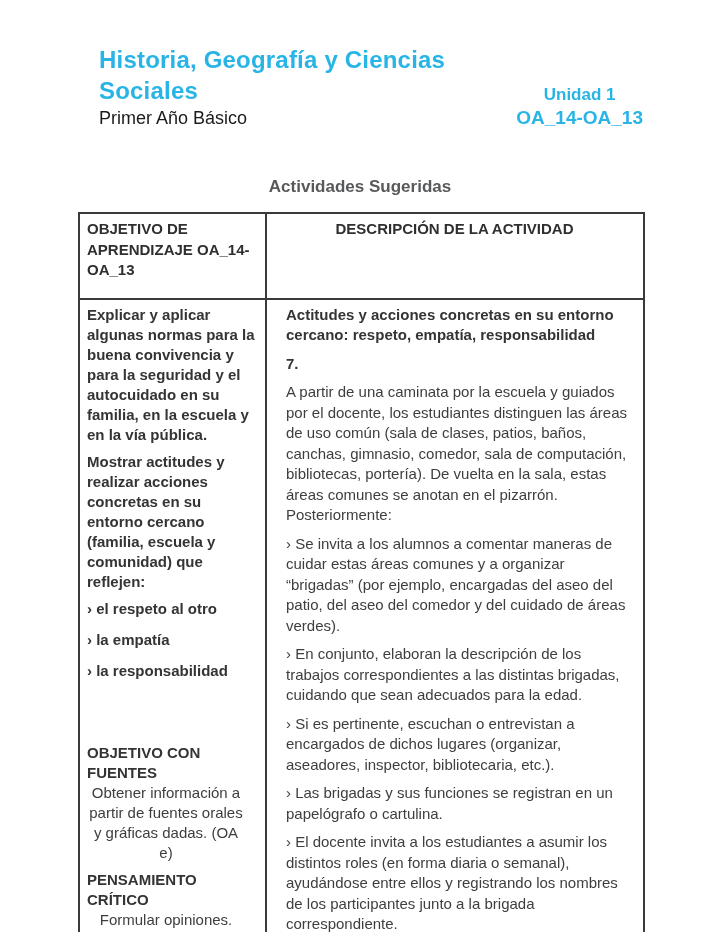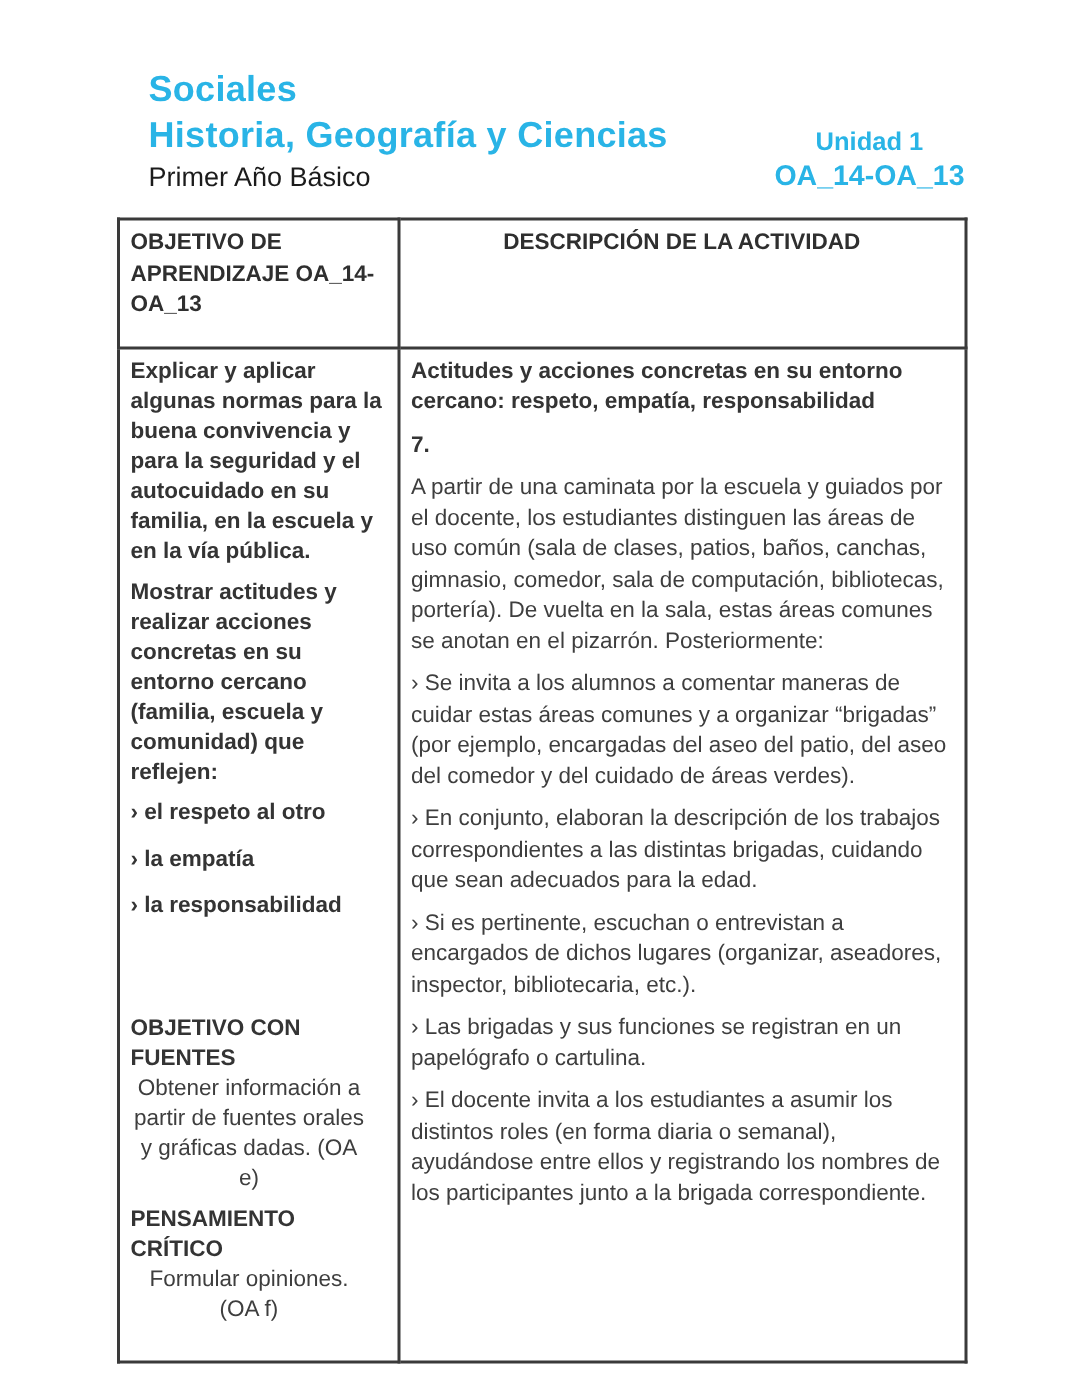--- a/index.html
+++ b/index.html
@@ -94,41 +94,42 @@
   .objective-cell .normal { font-weight: normal; color: #3e3e3e; margin: 0 12px 7px 0; text-align: center; }
   .objective-cell .critico-heading { margin: 3px 0 0 0; }
 
   
   td.activity-cell {
     font-size: 15px;
     font-weight: normal;
     color: #3e3e3e;
     line-height: 20.5px;
   }
-  .activity-cell p { margin: 0 0 8px 0; }
+  .activity-cell p { margin: 0 0 8px 12px; }
   .activity-cell .bold { font-weight: bold; color: #343434; }
   .activity-cell p:last-child { margin-bottom: 0; }
 </style>
 </head>
 <body>
 
 <div>
 
   <header class="doc-header">
     <div class="header-left">
+      <div class="title-big">Historia, Geografía y Ciencias</div>
       <div class="title-big">Sociales</div>
-      <div class="title-big">Historia, Geografía y Ciencias</div>
       <div class="subtitle">Primer Año Básico</div>
     </div>
     <div class="header-right">
       <div class="unit-label">Unidad 1</div>
       <div class="oa-code">OA_14-OA_13</div>
     </div>
   </header>
 
+  <div class="section-title">Actividades Sugeridas</div>
 
   <table class="activity-table">
     <colgroup>
         <col class="c1">
         <col class="c2">
       </colgroup>
     <thead>
       <tr>
         <th class="obj-header">OBJETIVO DE APRENDIZAJE OA_14-OA_13</th>
         <th class="desc-header">DESCRIPCIÓN DE LA ACTIVIDAD</th>

